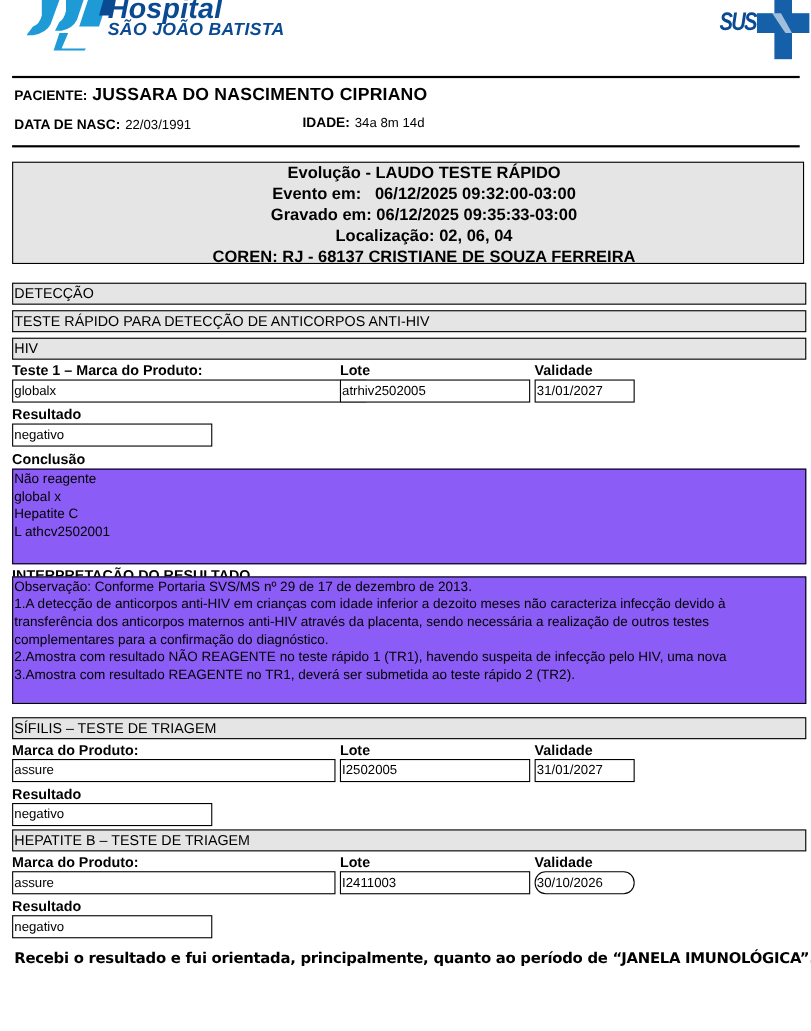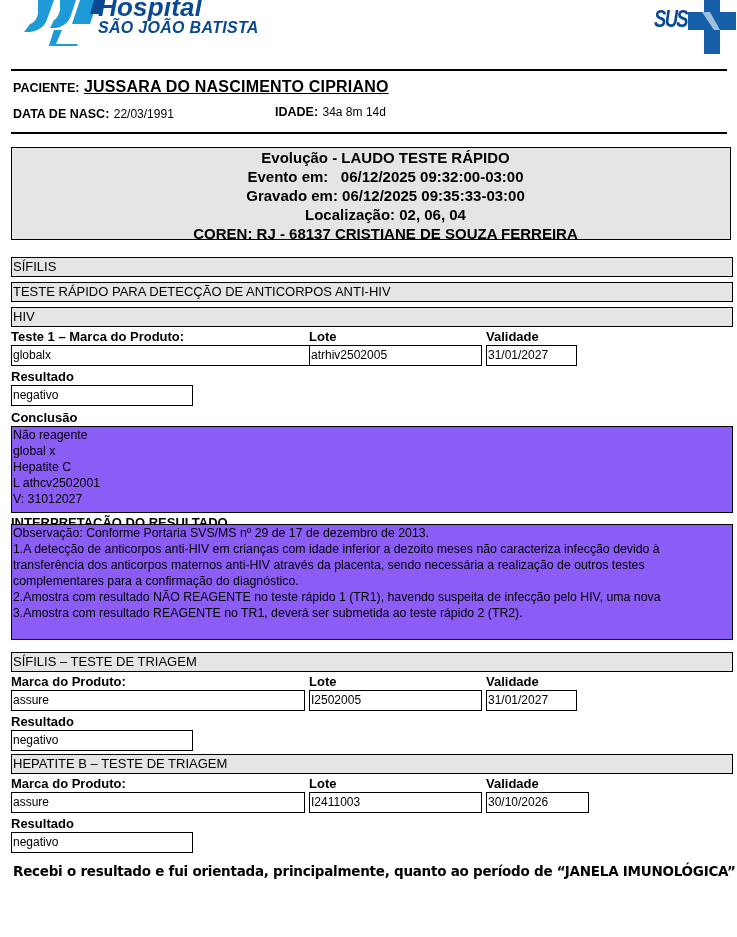--- a/index.html
+++ b/index.html
@@ -9,21 +9,21 @@
   
   .logo-mark { left:24px; top:0; width:80px; height:46px; }
   .logo-text { left:98px; top:-6px; color:#0a4a92; font-style:italic; font-weight:bold; line-height:1; }
   .logo-text .l1 { font-size:26px; letter-spacing:0.2px; }
   .logo-text .l2 { font-size:16px; letter-spacing:0.3px; margin-top:0px; }
   .sus { left:654px; top:0; width:82px; height:56px;font-style:italic; }
 
   .hr { left:11px; width:716px; height:2px; background:#000; }
 
   .pac-label { font-size:12.5px; font-weight:bold; }
-  .pac-name { font-size:16px; font-weight:bold; letter-spacing:0.2px;text-decoration:underline; }
+  .pac-name { font-size:16px; font-weight:bold; letter-spacing:0.2px; }
   .small-val { font-size:12px; }
 
   .header-box { left:11px; top:147px; width:720px; height:93px; background:#e5e5e5; border:1px solid #000; box-sizing:border-box; text-align:center; font-weight:bold; font-size:15px; line-height:19px; padding-top:0px; }
   .header-box div { white-space:nowrap;padding-left:29px; }
 
   .sect { left:11px; width:722px; height:20px; background:#e5e5e5; border:1.5px solid #000; box-sizing:border-box; font-size:13px; line-height:17px; padding-left:1px; white-space:nowrap; }
 
   .lbl { font-size:13px; font-weight:bold; line-height:14px; white-space:nowrap; }
   .field { border:1.5px solid #000; box-sizing:border-box; height:21px; font-size:12px; line-height:18px; padding-left:1px; white-space:nowrap; overflow:hidden; background:#fff; }
 
@@ -75,41 +75,40 @@
 <div class="abs hr" style="top:132px;"></div>
 
 <div class="abs header-box">
   <div>Evolução - LAUDO TESTE RÁPIDO</div>
   <div style="white-space:pre;">Evento em:   06/12/2025 09:32:00-03:00</div>
   <div>Gravado em: 06/12/2025 09:35:33-03:00</div>
   <div>Localização: 02, 06, 04</div>
   <div>COREN: RJ - 68137 CRISTIANE DE SOUZA FERREIRA</div>
 </div>
 
-<div class="abs sect" style="top:257px;">SÍFILIS</div>
+<div class="abs sect" style="top:257px;">DETECÇÃO</div>
 <div class="abs sect" style="top:282px;">TESTE RÁPIDO PARA DETECÇÃO DE ANTICORPOS ANTI-HIV</div>
 <div class="abs sect" style="top:307px;">HIV</div>
 
 <div class="abs lbl" style="left:11px;top:330px;">Teste 1 – Marca do Produto:</div>
 <div class="abs lbl" style="left:309px;top:330px;">Lote</div>
 <div class="abs lbl" style="left:486px;top:330px;">Validade</div>
 <div class="abs field" style="left:11px;top:345px;width:322px;">globalx</div>
 <div class="abs field" style="left:309px;top:345px;width:173px;">atrhiv2502005</div>
 <div class="abs field" style="left:486px;top:345px;width:91px;">31/01/2027</div>
 
 <div class="abs lbl" style="left:11px;top:370px;">Resultado</div>
 <div class="abs field" style="left:11px;top:385px;width:182px;">negativo</div>
 
 <div class="abs lbl" style="left:11px;top:411px;">Conclusão</div>
 <div class="abs textbox" style="top:426px;height:87px;">
   <div>Não reagente</div>
   <div>global x</div>
   <div>Hepatite C</div>
   <div>L athcv2502001</div>
-  <div>V: 31012027</div>
 </div>
 
 <div class="abs lbl" style="left:11px;top:516px;">INTERPRETAÇÃO DO RESULTADO</div>
 <div class="abs textbox" style="top:500px;height:116px;margin-top:24px;">
   <div>Observação: Conforme Portaria SVS/MS nº 29 de 17 de dezembro de 2013.</div>
   <div>1.A detecção de anticorpos anti-HIV em crianças com idade inferior a dezoito meses não caracteriza infecção devido à</div>
   <div>transferência dos anticorpos maternos anti-HIV através da placenta, sendo necessária a realização de outros testes</div>
   <div>complementares para a confirmação do diagnóstico.</div>
   <div>2.Amostra com resultado NÃO REAGENTE no teste rápido 1 (TR1), havendo suspeita de infecção pelo HIV, uma nova</div>
   <div>3.Amostra com resultado REAGENTE no TR1, deverá ser submetida ao teste rápido 2 (TR2).</div>
@@ -124,17 +123,17 @@
 <div class="abs field" style="left:486px;top:690px;width:91px;">31/01/2027</div>
 <div class="abs lbl" style="left:11px;top:715px;">Resultado</div>
 <div class="abs field" style="left:11px;top:730px;width:182px;">negativo</div>
 
 <div class="abs sect" style="top:754px;">HEPATITE B – TESTE DE TRIAGEM</div>
 <div class="abs lbl" style="left:11px;top:777px;">Marca do Produto:</div>
 <div class="abs lbl" style="left:309px;top:777px;">Lote</div>
 <div class="abs lbl" style="left:486px;top:777px;">Validade</div>
 <div class="abs field" style="left:11px;top:792px;width:294px;">assure</div>
 <div class="abs field" style="left:309px;top:792px;width:173px;">I2411003</div>
-<div class="abs field" style="left:486px;top:792px;width:103px;">30/10/2026</div>
+<div class="abs field" style="left:486px;top:792px;width:91px;border-radius:10px;">30/10/2026</div>
 <div class="abs lbl" style="left:11px;top:817px;">Resultado</div>
 <div class="abs field" style="left:11px;top:832px;width:182px;">negativo</div>
 
 <div class="abs footer-note">Recebi o resultado e fui orientada, principalmente, quanto ao período de “JANELA IMUNOLÓGICA”.</div>
 
 </body></html>

